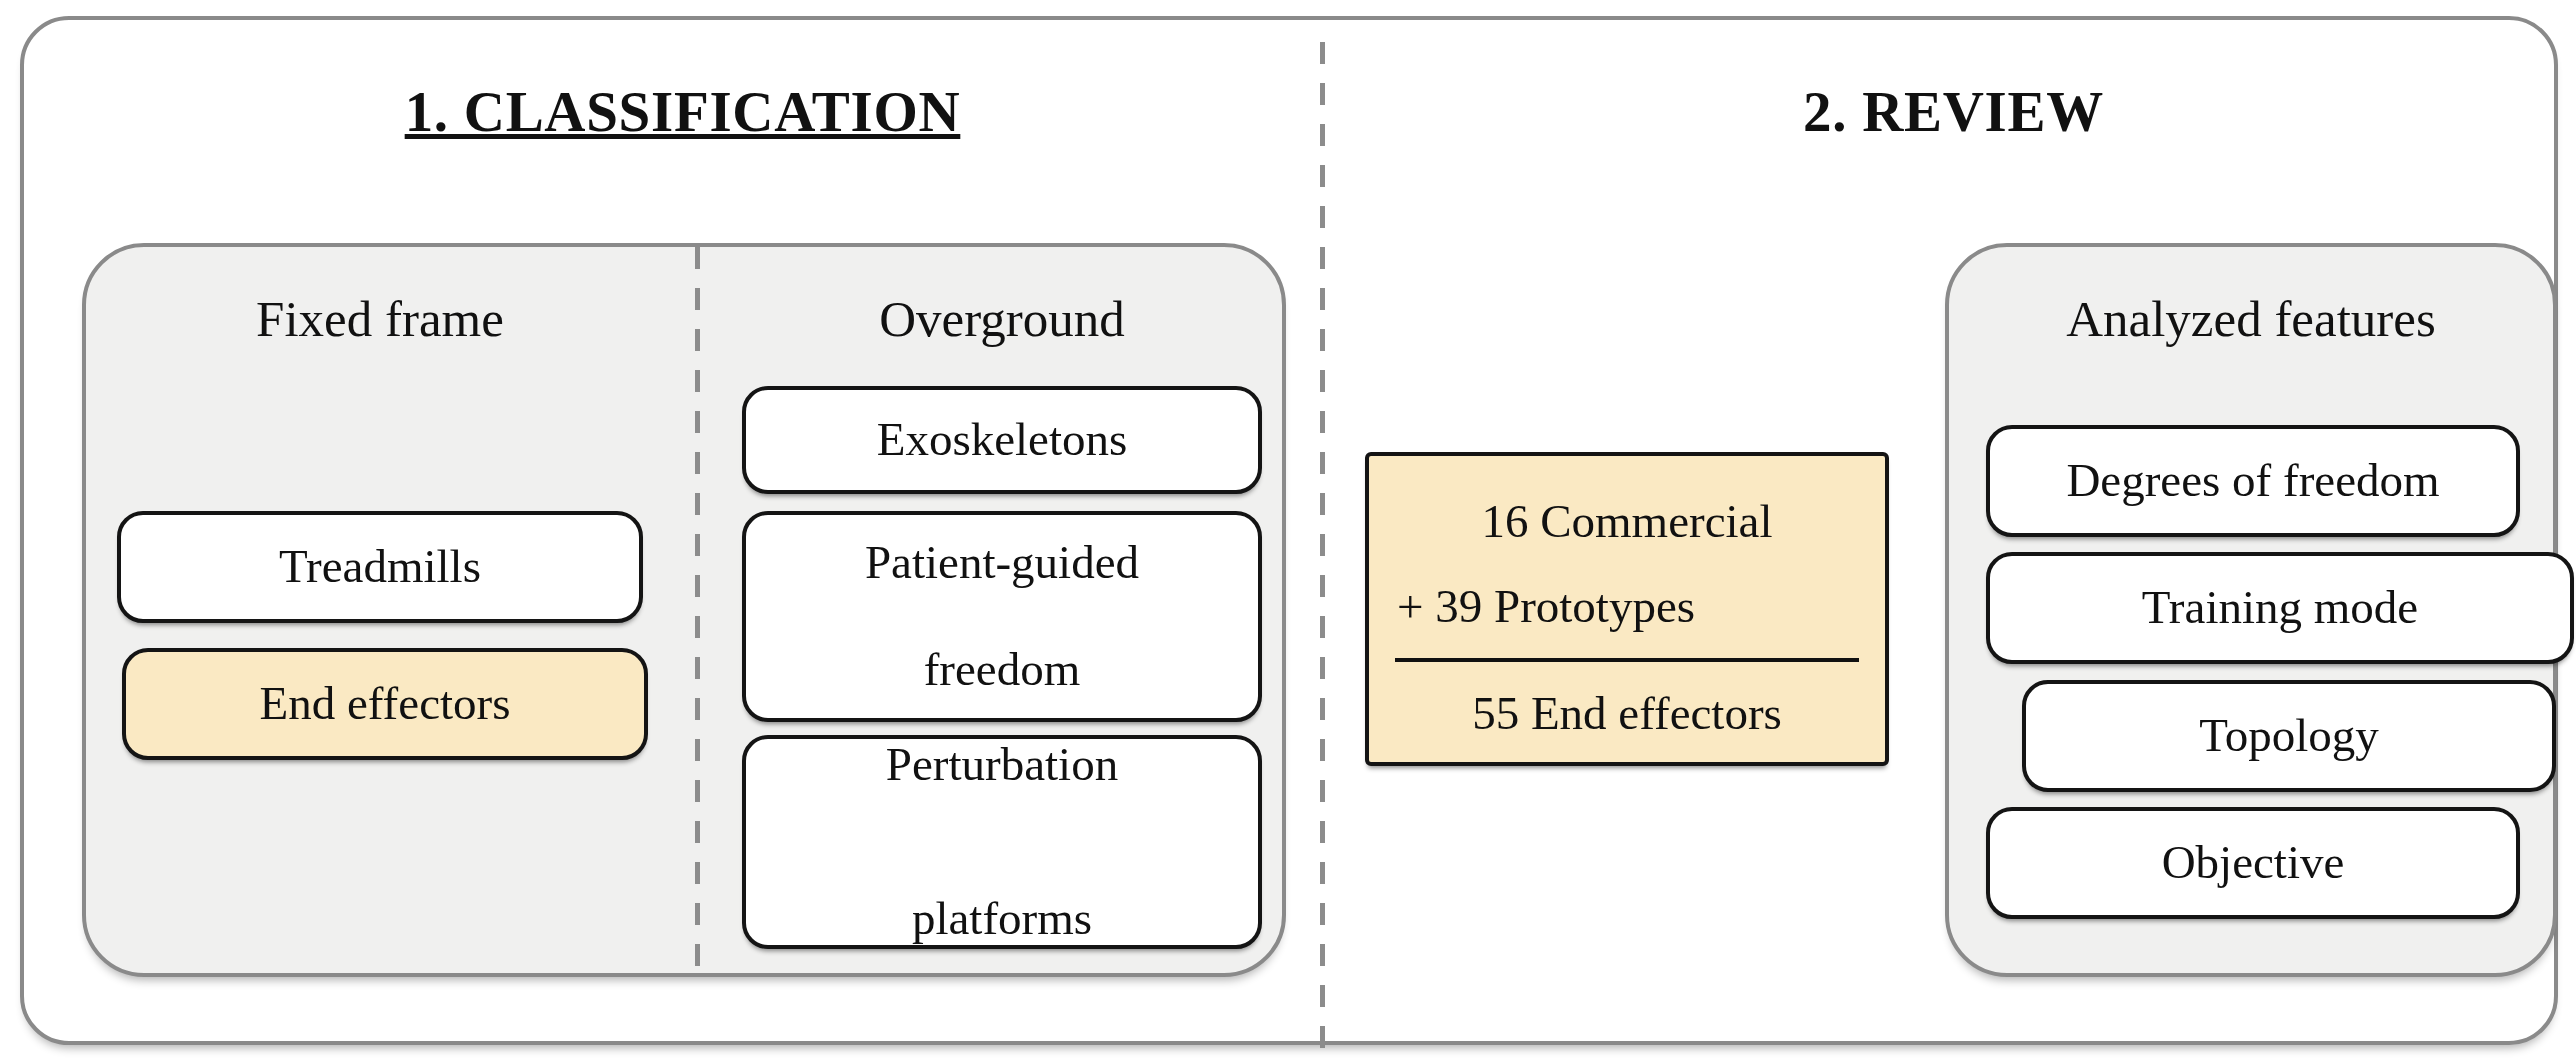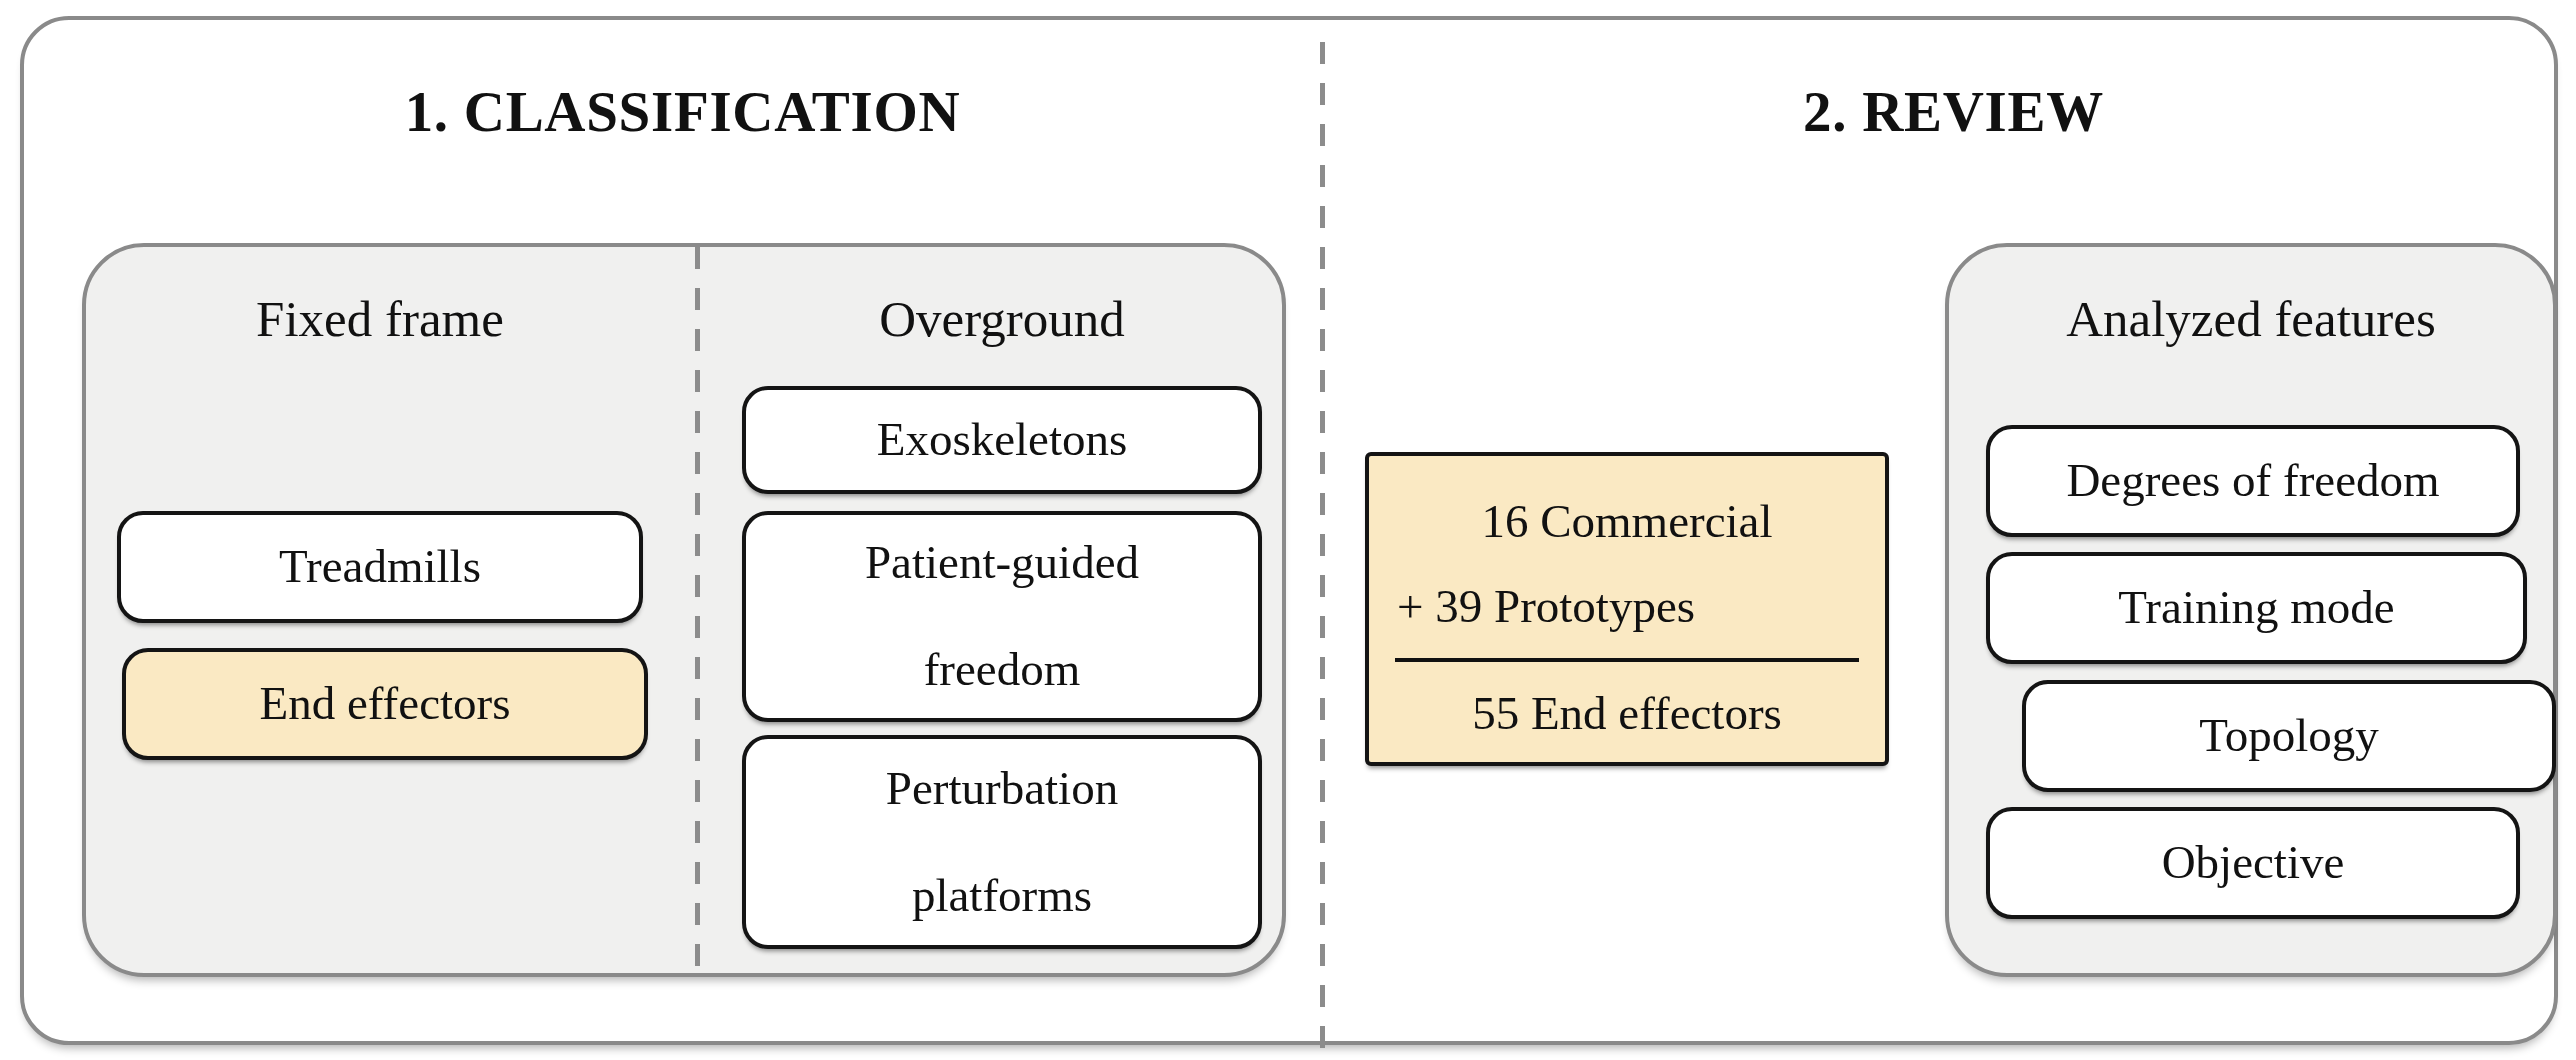--- a/index.html
+++ b/index.html
@@ -24,21 +24,21 @@
     position:absolute;width:4.7px;
     background:repeating-linear-gradient(to bottom,var(--dash) 0px,var(--dash) 21.6px,transparent 21.6px,transparent 41px);
   }
   .center-divider{left:1296px;top:21.6px;height:1019px;}
 
   .big-title{
     position:absolute;top:59px;width:1081px;
     font-size:57px;font-weight:bold;text-align:center;letter-spacing:0.7px;
     white-space:nowrap;
   }
-  .title-classification{left:118px;}
+  .title-classification{left:118px;text-decoration:underline;}
   .title-review{left:1389px;}
 
   .panel{
     position:absolute;top:223px;height:734px;
     background:var(--panel-fill);
     border:4.7px solid var(--panel-border);border-radius:62px;
     box-shadow:0 8px 9.5px -5.4px rgba(0,0,0,0.30);
   }
   .class-panel{left:58px;width:1204px;}
   .review-panel{left:1921px;width:612px;}
@@ -58,37 +58,37 @@
     font-size:47px;text-align:center;line-height:1.1;
     box-shadow:0 4.7px 5.4px -3.4px rgba(0,0,0,0.45);
   }
   .box.highlight{background:var(--highlight);}
   .two-line{row-gap:55px;}
 
   .box-treadmills{left:93px;top:491px;width:526px;height:112px;}
   .box-endeffectors{left:98px;top:628px;width:526px;height:112px;}
   .box-exoskeletons{left:718px;top:366px;width:520px;height:108px;}
   .box-patient{left:718px;top:491px;width:520px;height:211px;}
-  .box-perturbation{left:718px;top:715px;width:520px;height:214px;}
+  .box-perturbation{left:718px;top:715px;width:520px;height:214px;justify-content:space-between;}
 
   .summary-box{
     position:absolute;left:1341px;top:432px;width:524px;height:314px;
     background:var(--highlight);
     border:4px solid var(--box-border);border-radius:6px;
     display:flex;flex-direction:column;align-items:center;
     font-size:47px;line-height:1.18;
     box-shadow:0 4.7px 5.4px -3.4px rgba(0,0,0,0.45);
   }
   .summary-line1{margin-top:38px;}
   .summary-line2{margin-top:30px;align-self:flex-start;margin-left:28px;}
   .sum-rule{margin-top:23px;width:90%;height:4px;background:#111;}
   .summary-line3{margin-top:24px;}
 
   .box-dof{left:1962px;top:405px;width:534px;height:112px;}
-  .box-training{left:1962px;top:532px;width:541px;height:112px;}
+  .box-training{left:1962px;top:532px;width:588px;height:112px;}
   .box-topology{left:1962px;top:660px;width:534px;height:112px;margin-left:36px;}
   .box-objective{left:1962px;top:787px;width:534px;height:112px;}
 </style>
 </head>
 <body>
 
 <div class="page">
   <div class="outer">
 
     <div class="vdash center-divider"></div>

